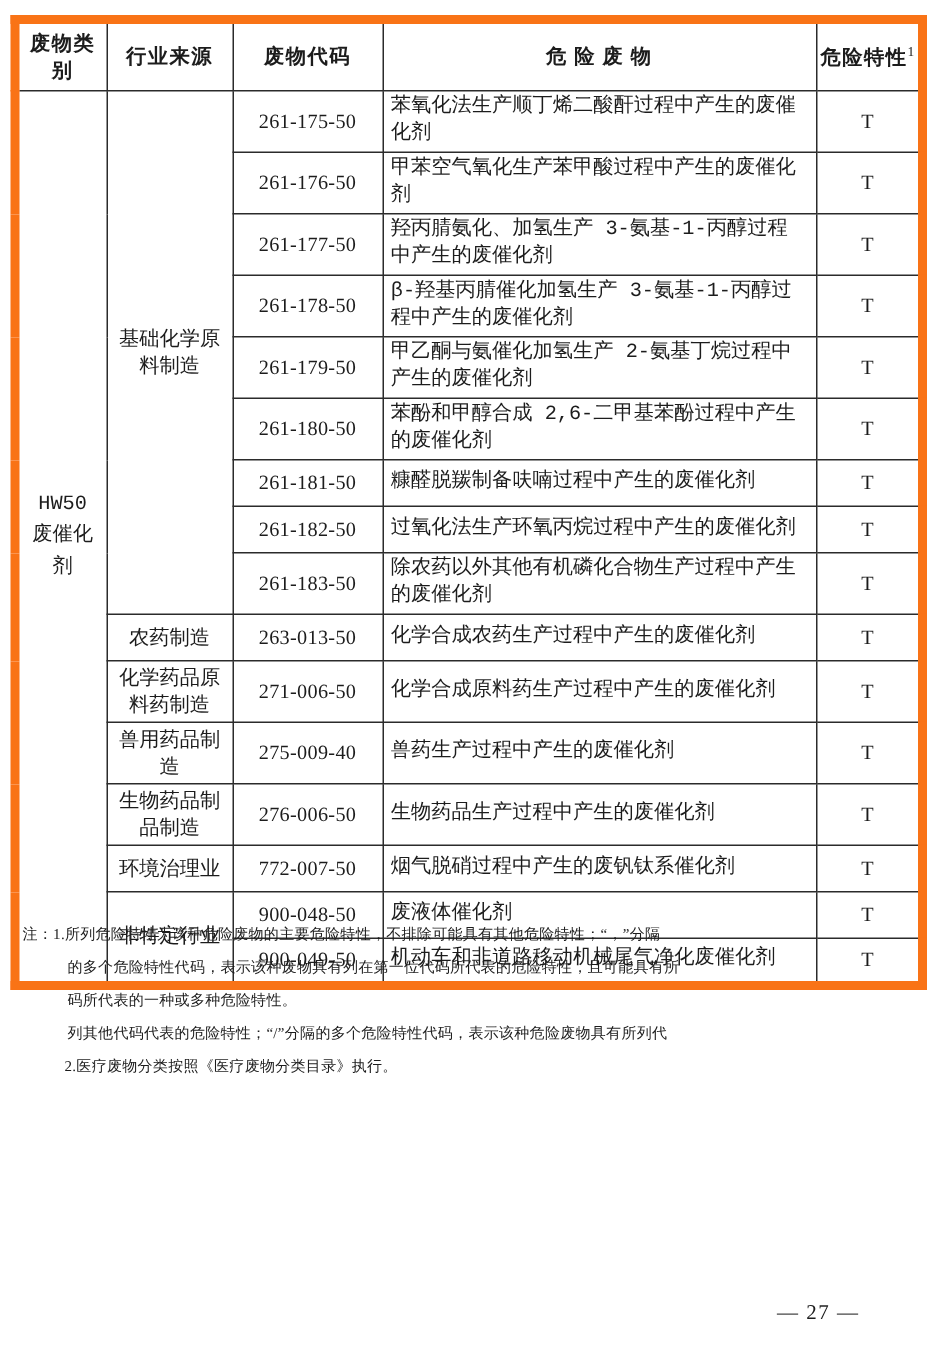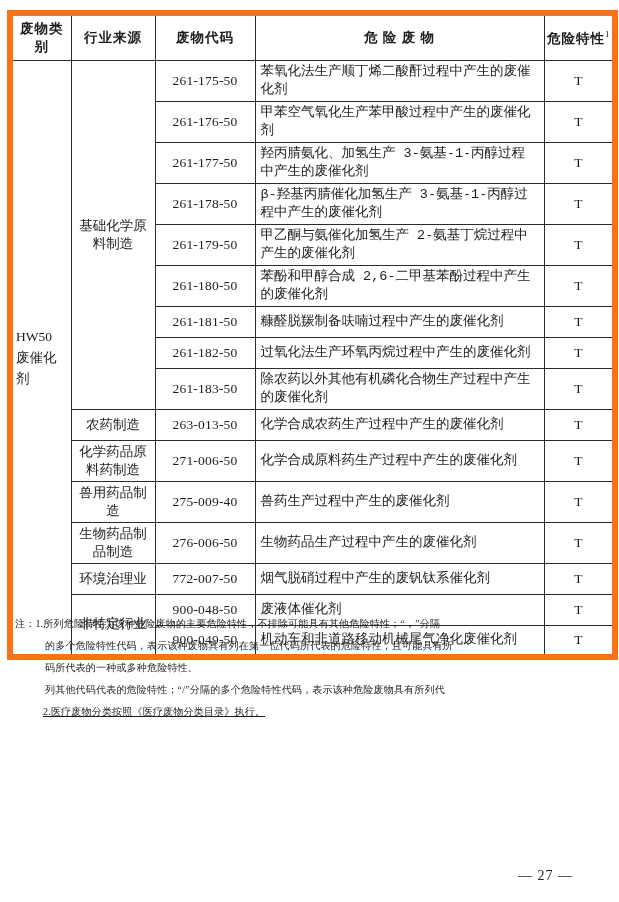--- a/index.html
+++ b/index.html
@@ -37,23 +37,24 @@
   }
   .waste-table th sup {
     font-size: 9px;
     font-weight: 400;
     letter-spacing: 0;
     vertical-align: super;
   }
   tr.h2 { height: 38px; }
   tr.h1 { height: 31px; }
   td.cat-cell {
-    text-align: left;
+    text-align: center;
     white-space: pre-line;
     line-height: 21px;
+    font-family: Liberation Mono, monospace;
   }
   td.ind-cell {
     text-align: center;
     line-height: 18px;
     padding: 2px 4px;
   }
   td.code-cell {
     text-align: center;
     letter-spacing: 0.2px;
   }
@@ -69,21 +70,21 @@
     position: absolute;
     left: 15px; top: 613px;
     width: 596px;
     font-size: 10px;
     line-height: 22px;
     letter-spacing: 0.2px;
   }
   .notes .note-line { white-space: nowrap; }
   .notes .first-line { padding-left: 0; }
   .notes .cont-line { padding-left: 30px; }
-  .notes .item-line { padding-left: 28px; text-decoration: underline; }
+  .notes .item-line { padding-left: 28px; }
 
   .page-number {
     position: absolute;
     left: 518px; top: 868px;
     font-size: 14px;
     letter-spacing: 1px;
     white-space: nowrap;
   }
 </style>
 </head>

